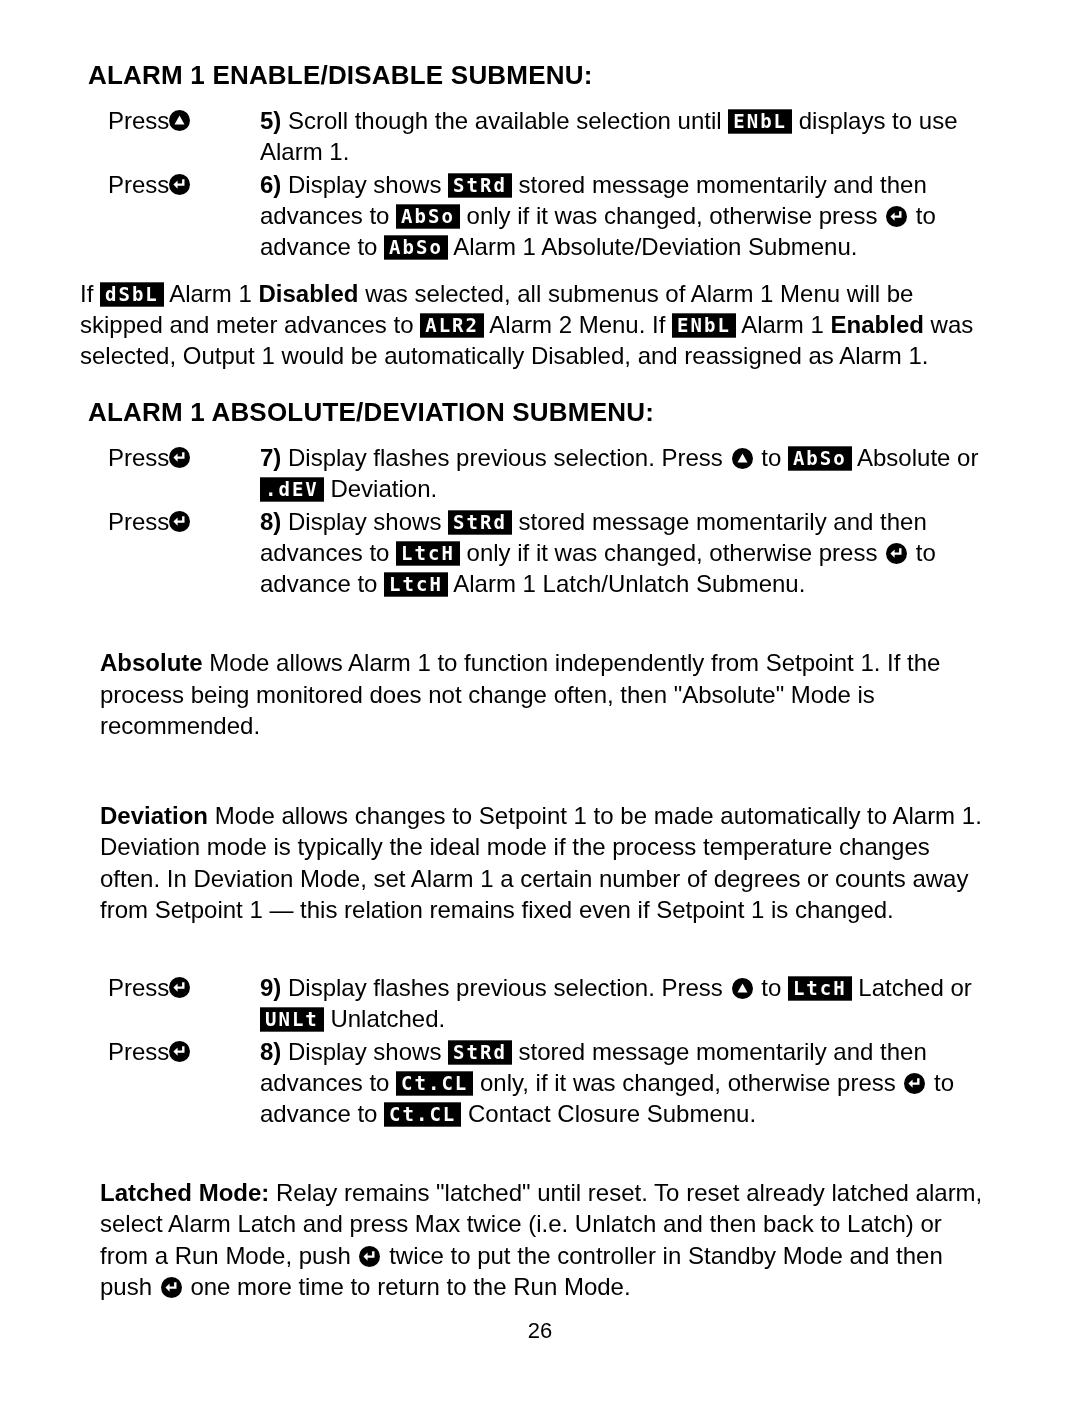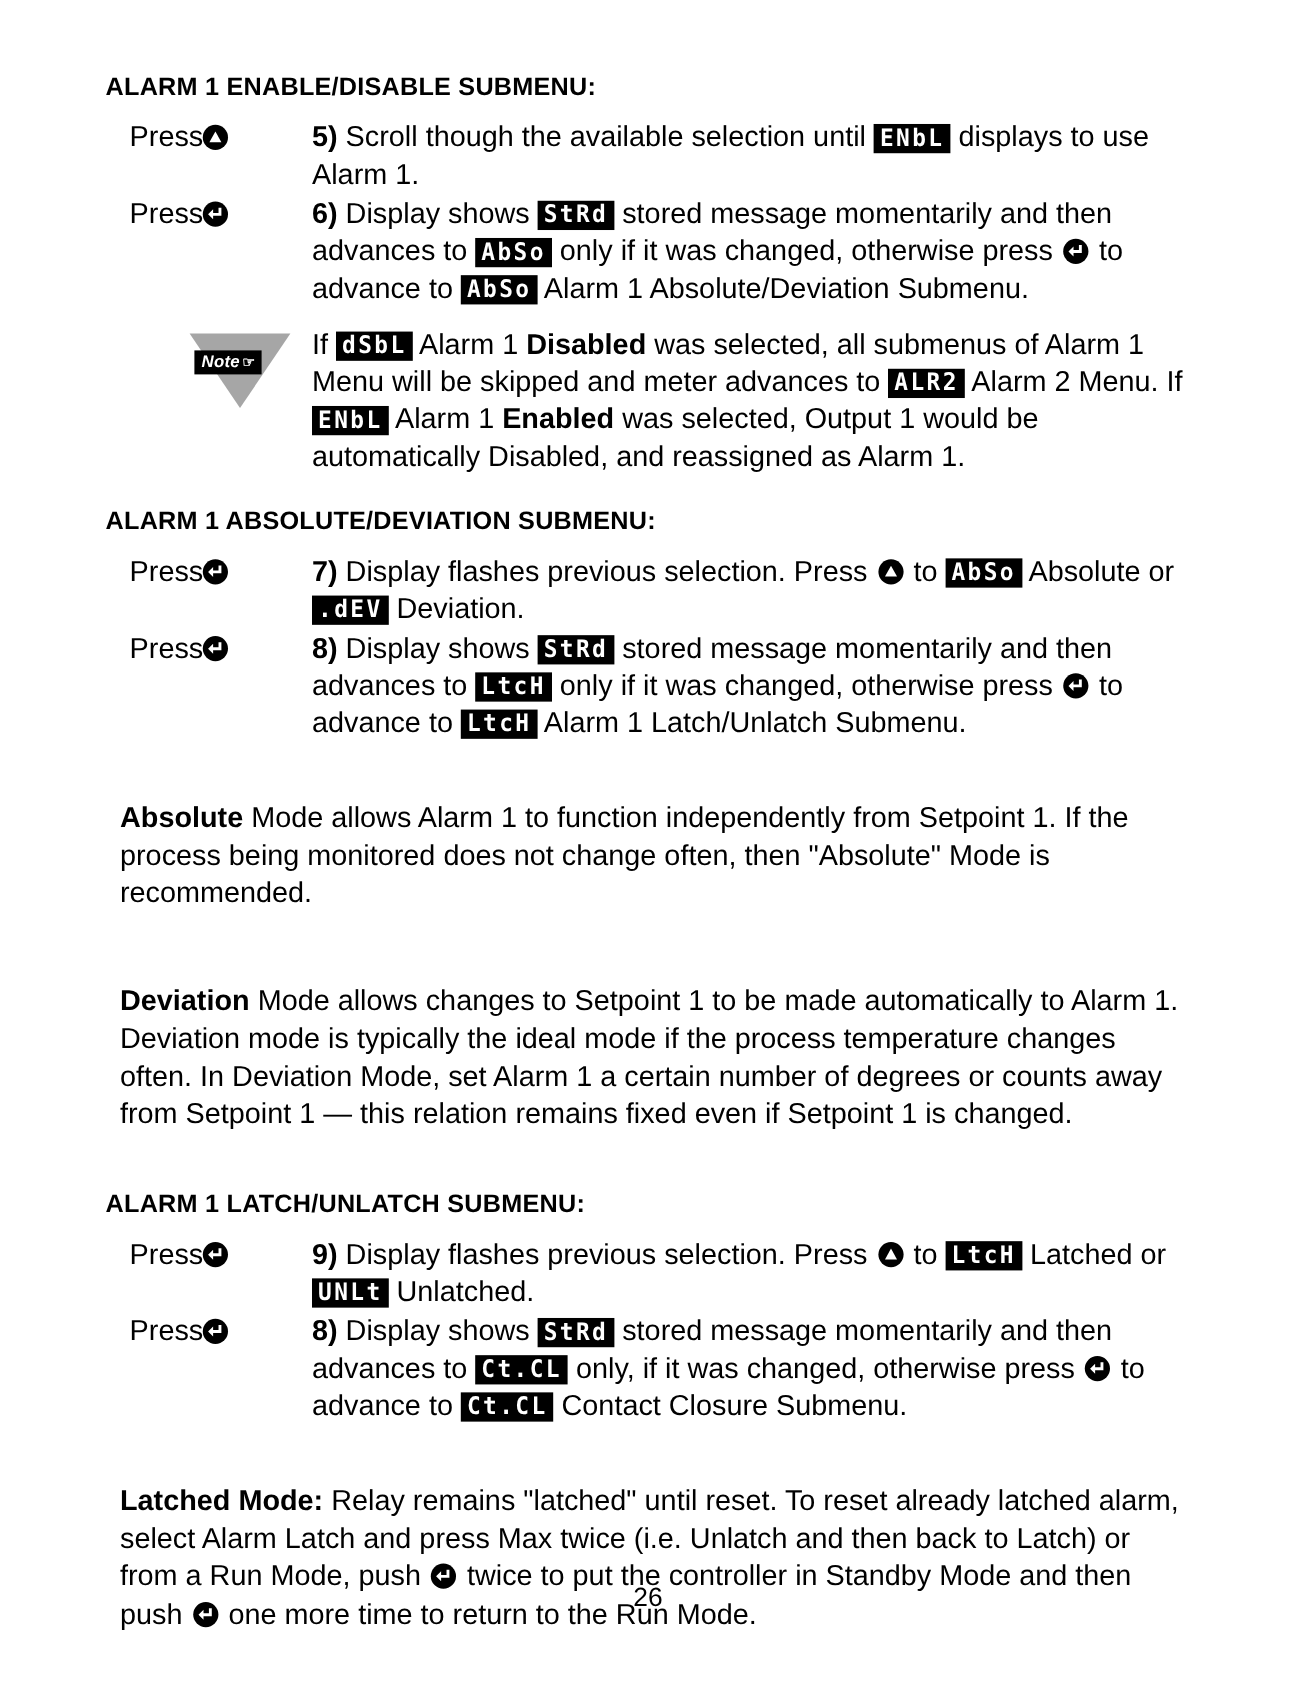--- a/index.html
+++ b/index.html
@@ -17,21 +17,21 @@
   }
   .page {
     position: relative;
     width: 1080px;
     height: 1412px;
     box-sizing: border-box;
     padding: 60px 80px 0 80px;
   }
 
   h2.section-heading {
-    font-size: 21px;
+    font-size: 26px;
     font-weight: bold;
     letter-spacing: 0.2px;
     margin: 0 0 14px 8px;
     line-height: 1.2;
   }
 
   .spacer-sm { height: 14px; }
   .spacer-md { height: 26px; }
   .spacer-lg { height: 34px; }
 
@@ -178,26 +178,20 @@
       </span>
     </div>
     <div class="step-body"><span class="step-num">6)</span> Display shows <span class="lcd">StRd</span> stored message momentarily and then advances to <span class="lcd">AbSo</span> only if it was changed, otherwise press <span class="key key-inline"><svg width="21" height="21" viewBox="0 0 21 21">
             <path d="M15.5 5.2 L15.5 11.8 L8.6 11.8 L8.6 14.8 L4.4 10.6 L8.6 6.4 L8.6 9.4 L13.1 9.4 L13.1 5.2 Z" fill="#fff"></path>
           </svg></span> to advance to <span class="lcd">AbSo</span> Alarm 1 Absolute/Deviation Submenu.</div>
   </div>
 
   <div class="spacer-sm"></div>
 
   <div class="note-block">
-    <div class="note-icon-col">
-      <div class="note-triangle"></div>
-      <div class="note-label">
-        <span>Note</span><span class="hand">☞</span>
-      </div>
-    </div>
     <div class="note-body">If <span class="lcd">dSbL</span> Alarm 1 <b>Disabled</b> was selected, all submenus of Alarm 1 Menu will be skipped and meter advances to <span class="lcd">ALR2</span> Alarm 2 Menu. If <span class="lcd">ENbL</span> Alarm 1 <b>Enabled</b> was selected, Output 1 would be automatically Disabled, and reassigned as Alarm 1.</div>
   </div>
 
   <div class="spacer-md"></div>
 
   <h2 class="section-heading">ALARM 1 ABSOLUTE/DEVIATION SUBMENU:</h2>
 
   <div class="step-row">
     <div class="press-col">
       <span class="press-word">Press</span>
@@ -229,21 +223,20 @@
   <div class="spacer-lg"></div>
 
   <p class="para"><b>Absolute</b> Mode allows Alarm 1 to function independently from Setpoint 1. If the process being monitored does not change often, then "Absolute" Mode is recommended.</p>
 
   <div class="spacer-lg"></div>
 
   <p class="para"><b>Deviation</b> Mode allows changes to Setpoint 1 to be made automatically to Alarm 1. Deviation mode is typically the ideal mode if the process temperature changes often. In Deviation Mode, set Alarm 1 a certain number of degrees or counts away from Setpoint 1 — this relation remains fixed even if Setpoint 1 is changed.</p>
 
   <div class="spacer-lg"></div>
 
-  <h2 class="section-heading">ALARM 1 LATCH/UNLATCH SUBMENU:</h2>
 
   <div class="step-row">
     <div class="press-col">
       <span class="press-word">Press</span>
       <span class="key">
         <svg width="21" height="21" viewBox="0 0 21 21">
             <path d="M15.5 5.2 L15.5 11.8 L8.6 11.8 L8.6 14.8 L4.4 10.6 L8.6 6.4 L8.6 9.4 L13.1 9.4 L13.1 5.2 Z" fill="#fff"></path>
           </svg>
       </span>
     </div>

